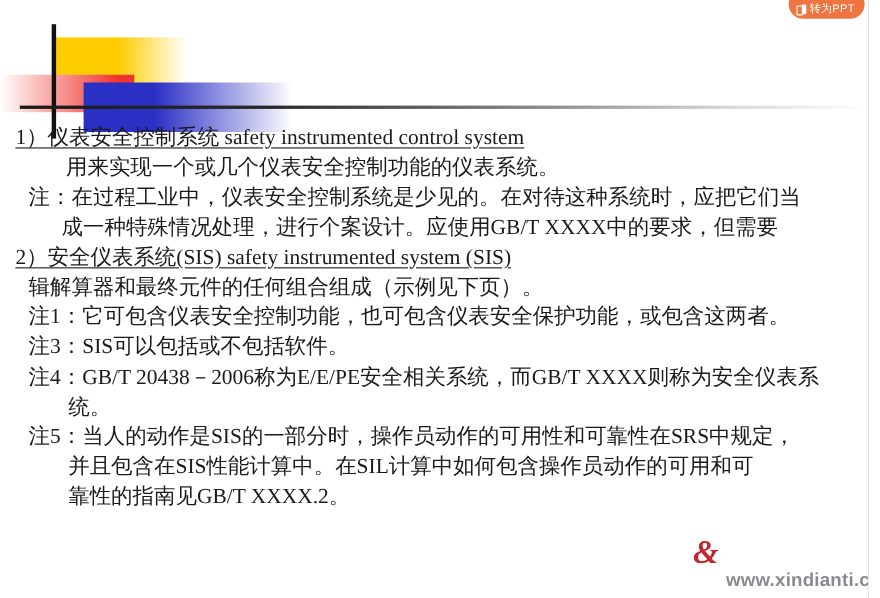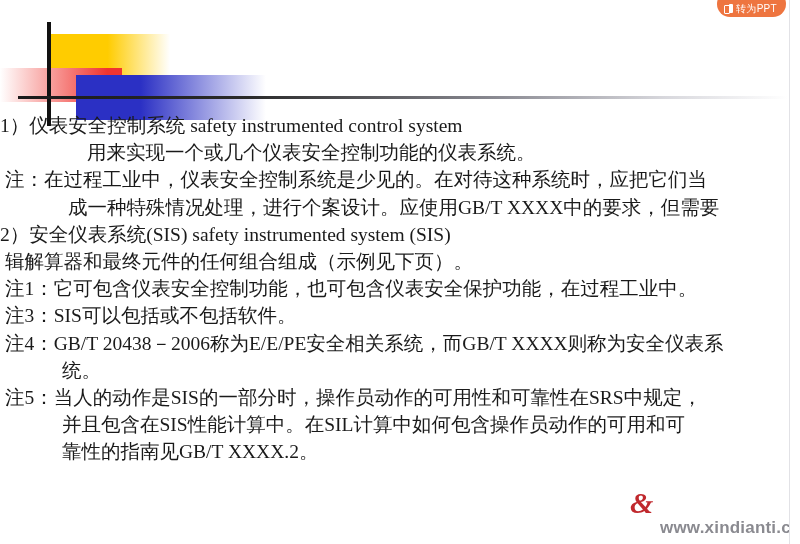--- a/index.html
+++ b/index.html
@@ -142,27 +142,29 @@
   .line {
     font-size: 19.5px;
     line-height: 27.2px;
     color: #1a1a1a;
     white-space: nowrap;
     padding-left: 14px;
     letter-spacing: 0px;
   }
   .line.ul {
     display: inline-block;
+    text-decoration: underline;
     text-underline-offset: 3px;
     padding-left: 0;
+    margin-left: 14px;
   }
   .ul-wrap { padding-left: 0; }
-  .indent-1 { padding-left: 87px; }
-  .indent-2 { padding-left: 56px; margin-left: 12px; }
-  .indent-3 { padding-left: 5px; }
+  .indent-1 { padding-left: 60px; }
+  .indent-2 { padding-left: 56px; }
+  .indent-3 { padding-left: 26px; }
   .indent-note { padding-left: 62px; }
 
   
   .watermark {
     position: absolute;
     left: 630px; top: 486px;
     width: 160px; height: 54px;
     pointer-events: none;
   }
   .watermark .wm-logo {
@@ -216,21 +218,21 @@
       <div class="line ul">1）仪表安全控制系统  safety instrumented control system</div>
     </div>
     <div class="line indent-1">用来实现一个或几个仪表安全控制功能的仪表系统。</div>
     <div class="line indent-3">注：在过程工业中，仪表安全控制系统是少见的。在对待这种系统时，应把它们当</div>
     <div class="line indent-2">成一种特殊情况处理，进行个案设计。应使用GB/T XXXX中的要求，但需要</div>
 
     <div class="ul-wrap">
       <div class="line ul">2）安全仪表系统(SIS)  safety instrumented system (SIS)</div>
     </div>
     <div class="line indent-3">辑解算器和最终元件的任何组合组成（示例见下页）。</div>
-    <div class="line indent-3">注1：它可包含仪表安全控制功能，也可包含仪表安全保护功能，在过程工业中。</div>
+    <div class="line indent-3">注1：它可包含仪表安全控制功能，也可包含仪表安全保护功能，或包含这两者。</div>
     <div class="line indent-3">注3：SIS可以包括或不包括软件。</div>
     <div class="line indent-3">注4：GB/T 20438－2006称为E/E/PE安全相关系统，而GB/T XXXX则称为安全仪表系</div>
     <div class="line indent-note">统。</div>
     <div class="line indent-3">注5：当人的动作是SIS的一部分时，操作员动作的可用性和可靠性在SRS中规定，</div>
     <div class="line indent-note">并且包含在SIS性能计算中。在SIL计算中如何包含操作员动作的可用和可</div>
     <div class="line indent-note">靠性的指南见GB/T XXXX.2。</div>
 
   </div>
 
   <div class="watermark">

